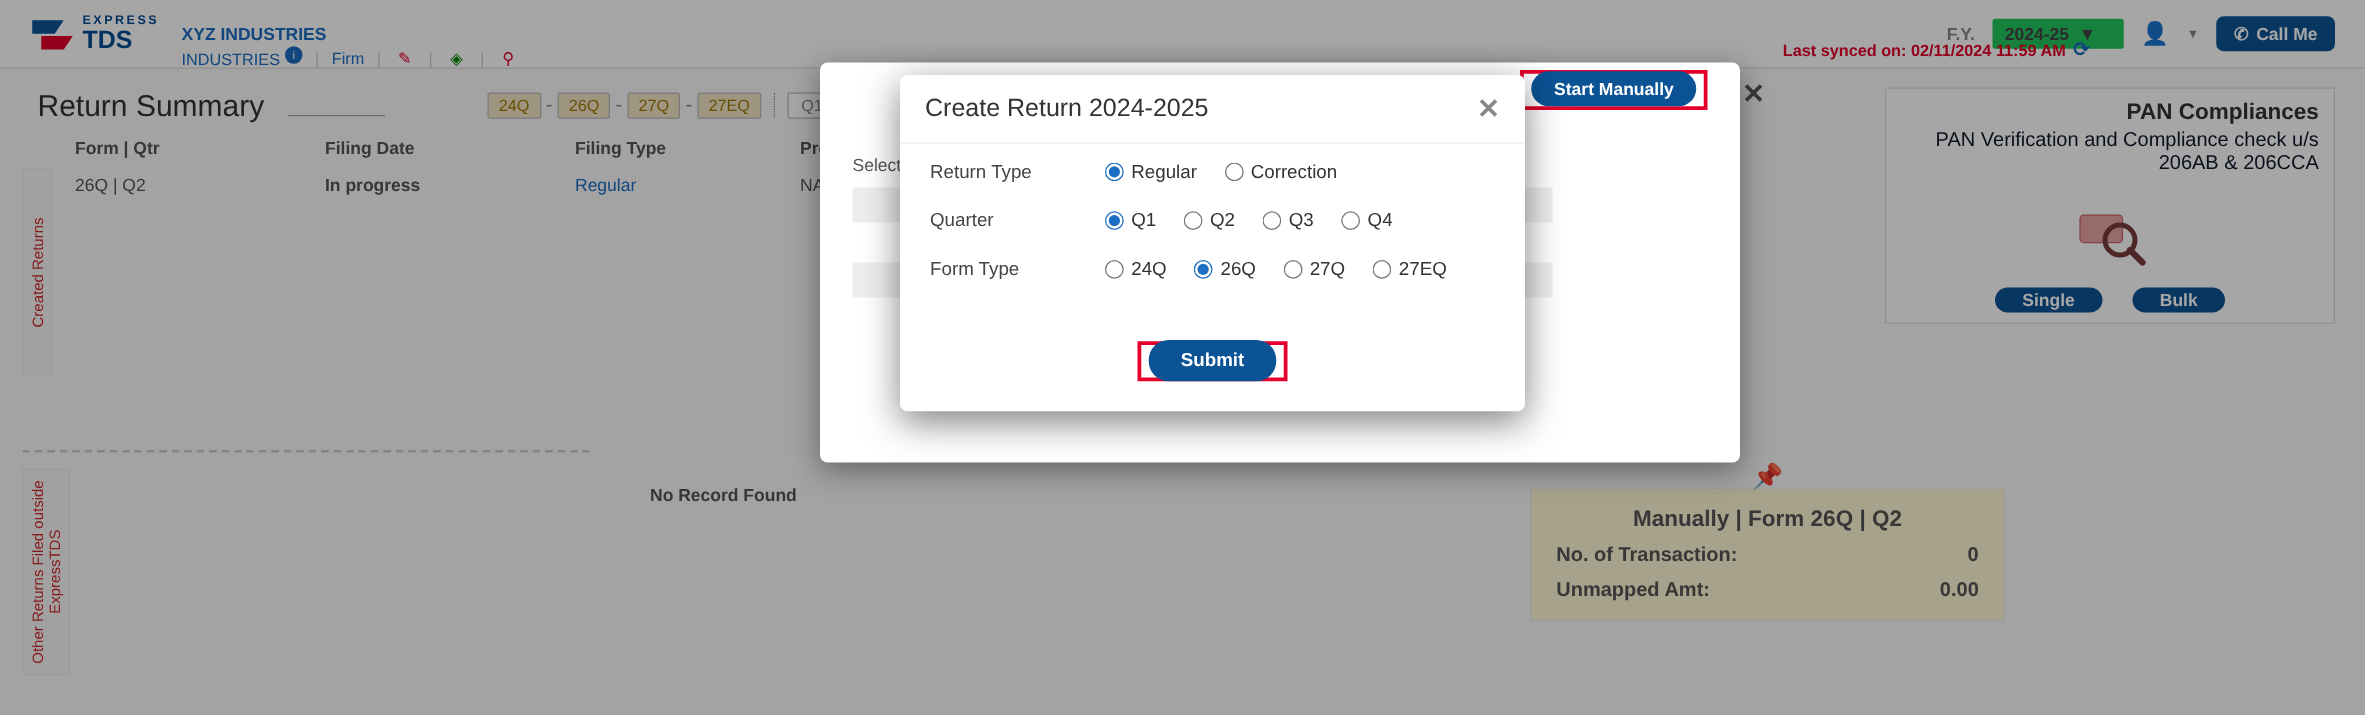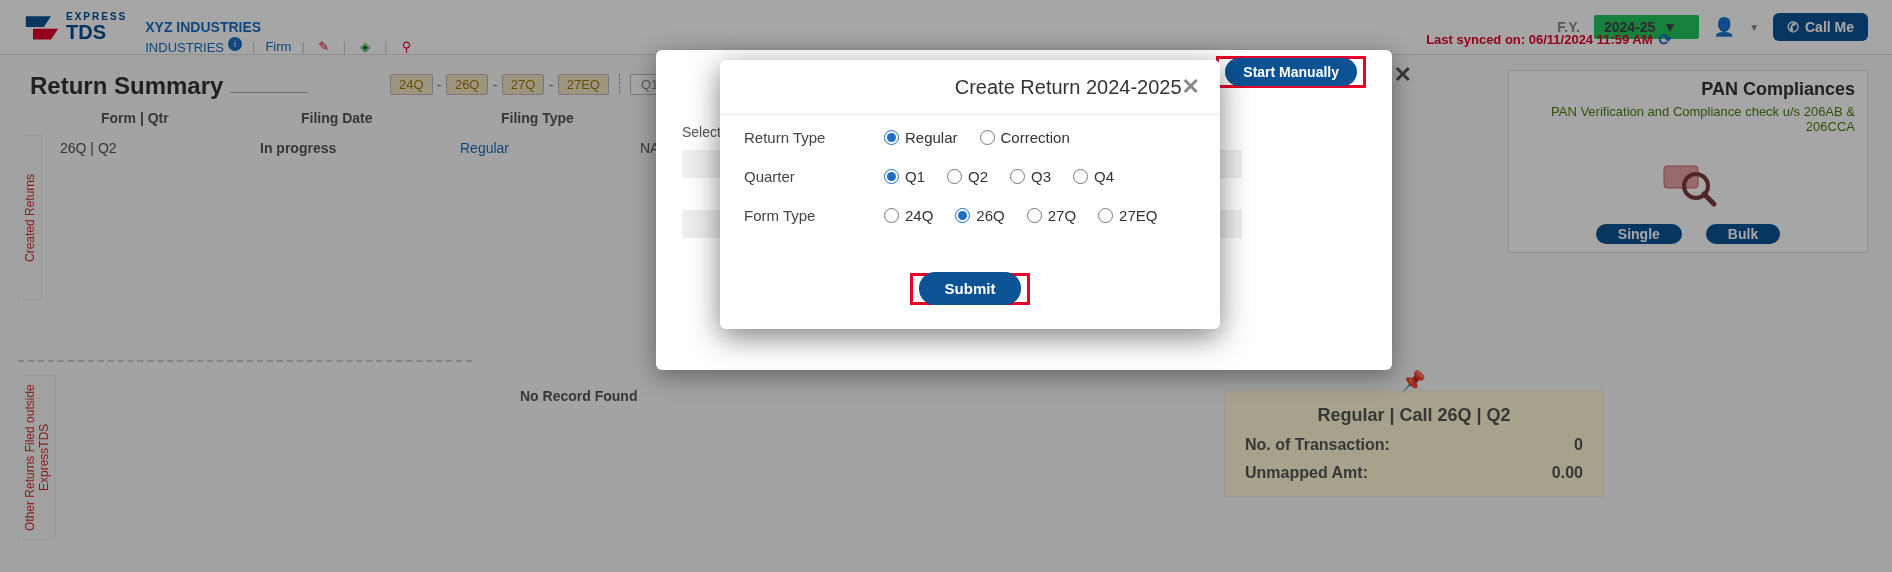--- a/index.html
+++ b/index.html
@@ -23,29 +23,29 @@
   .header-right { margin-left:auto; display:flex; align-items:center; gap:14px; }
   .fy-label { color:#888; font-weight:600; font-size:14px;}
   .fy-select { background:#22c55e; border:none; font-weight:700; font-size:14px; padding:4px 22px 4px 10px; color:#444; border-radius:2px; }
   .user-icon { font-size:18px; color:#888; }
   .caret-d { font-size:10px; color:#888; }
   .call-me { background:#0b5394; color:#fff; border-radius:6px; padding:6px 14px; font-weight:700; font-size:14px; display:flex; align-items:center; gap:6px; }
   .synced { position:absolute; top:30px; right:220px; color:#e4002b; font-size:13px; font-weight:600; display:flex; align-items:center; gap:6px;}
   .sync-icon { color:#1b6ec2; font-size:16px;}
 
   
-  .page-title { position:absolute; top:72px; left:30px; font-size:24px; font-weight:700; color:#333; }
+  .page-title { position:absolute; top:72px; left:30px; font-size:24px; font-weight:400; color:#333; }
   .title-line { position:absolute; top:92px; left:230px; width:78px; border-top:1px solid #aaa; }
   .tabs { position:absolute; top:74px; left:390px; display:flex; gap:4px; }
   .tab-pill { border:1px solid #bbb; background:#f5e6c8; color:#a07a00; font-size:13px; padding:2px 8px; border-radius:2px; cursor:pointer; display:inline-flex; align-items:center; gap:4px; }
   .tab-dash { color:#888; align-self:center; }
   .tab-vsep { border-left:1px dotted #888; margin:0 6px; height:20px; }
   .tab-q1 { border:1px solid #bbb; background:#fff; color:#888; font-size:13px; padding:2px 10px; border-radius:2px; }
 
-  .tbl-head { position:absolute; top:110px; left:60px; display:flex; gap:80px; font-size:14px; color:#555; font-weight:600;margin-left:41px; }
+  .tbl-head { position:absolute; top:110px; left:60px; display:flex; gap:80px; font-size:14px; color:#555; font-weight:600; }
   .tbl-head > div:nth-child(1){width:120px;}
   .tbl-head > div:nth-child(2){width:120px;}
   .tbl-head > div:nth-child(3){width:100px;}
   .tbl-head > div:nth-child(4){width:150px;}
   .tbl-row { position:absolute; top:140px; left:60px; display:flex; gap:80px; font-size:14px; color:#555; }
   .tbl-row > div:nth-child(1){width:120px;}
   .tbl-row > div:nth-child(2){width:120px; font-weight:600;}
   .tbl-row > div:nth-child(3){width:100px;}
   .tbl-row > div:nth-child(3) a{ color:#1b6ec2; text-decoration:none;}
   .tbl-row > div:nth-child(4){width:150px;}
@@ -60,21 +60,21 @@
   .q-grid { position:absolute; top:112px; left:1180px; width:340px; }
   .q-grid .q-head { display:flex; font-weight:600; color:#555; font-size:14px; margin-bottom:6px;}
   .q-grid .q-head > div { flex:1; text-align:center; }
   .q-grid .q-row { display:flex; }
   .q-grid .q-row > div { flex:1; text-align:center; padding:4px 0;}
   .q-grid .q-row a { color:#1b6ec2; text-decoration:none; font-size:14px;}
 
   
   .pan-panel { position:absolute; top:70px; right:24px; width:360px; border:1px solid #ddd; background:#fff; padding:8px 12px; text-align:right; }
   .pan-title { font-weight:600; font-size:18px; color:#333; }
-  .pan-desc { font-size:13px; color:#4d7c0f; margin-top:4px; }
+  .pan-desc { font-size:16px; color:#0f172a; margin-top:4px; }
   .pan-pic { margin:18px auto 12px; width:60px; height:60px; display:flex; align-items:center; justify-content:center;}
   .pan-pic svg { width:60px; height:60px; }
   .pan-btns { display:flex; justify-content:center; gap:24px; margin-top:4px; }
   .pill-btn { background:#0b5394; color:#fff; border-radius:16px; padding:2px 22px; font-size:14px; font-weight:600;}
 
   
   .ycard { position:absolute; top:390px; right:288px; width:380px; background:#fff9d6; border:1px solid #eee; padding:14px 20px; }
   .ycard .pin { position:absolute; top:-22px; left:50%; transform:translateX(-50%); font-size:20px; color:#e4002b;}
   .ycard .yc-title { text-align:center; font-weight:700; font-size:18px; color:#555; }
   .ycard .yc-row { display:flex; justify-content:space-between; margin-top:10px; font-size:16px; color:#555; font-weight:600;}
@@ -83,21 +83,21 @@
   .modal2 { position:absolute; top:50px; left:656px; width:736px; height:320px; background:#fff; border-radius:6px; box-shadow:0 6px 24px rgba(0,0,0,0.4); z-index:8; }
   .modal2 .m2-close { position:absolute; top:12px; right:-20px; font-size:22px; color:#333; font-weight:700; cursor:pointer;}
   .start-btn-wrap { position:absolute; top:6px; right:26px; border:3px solid #e4002b; padding:4px 6px; }
   .start-btn { background:#0b5394; color:#fff; border-radius:16px; padding:6px 18px; font-weight:700; font-size:14px; }
   .m2-label { position:absolute; top:74px; left:26px; font-size:14px; color:#555; }
   .m2-input { position:absolute; top:100px; left:26px; width:560px; height:28px; background:#eee; border:none; }
   .m2-input2 { position:absolute; top:160px; left:26px; width:560px; height:28px; background:#eee; border:none; }
 
   
   .modal1 { position:absolute; top:60px; left:720px; width:500px; background:#fff; border-radius:6px; box-shadow:0 8px 30px rgba(0,0,0,0.5); z-index:10; padding-bottom:18px; }
-  .m1-head { display:flex; align-items:center; justify-content:flex-end; padding:14px 20px; border-bottom:1px solid #eee;}
+  .m1-head { display:flex; align-items:center; justify-content:space-between; padding:14px 20px; border-bottom:1px solid #eee;}
   .m1-title { font-size:20px; font-weight:500; color:#333; }
   .m1-close { font-size:22px; color:#888; cursor:pointer; font-weight:700;}
   .m1-body { padding:14px 24px 6px; }
   .m1-row { display:flex; align-items:center; margin-bottom:22px; }
   .m1-row .lab { width:140px; font-size:15px; color:#444; }
   .radio-group { display:flex; gap:22px; flex-wrap:wrap; }
   .radio-opt { display:flex; align-items:center; gap:6px; font-size:15px; color:#333; }
   .radio-opt input { accent-color:#1b6ec2; width:15px; height:15px;}
   .submit-wrap { text-align:center; margin-top:6px;}
   .submit-wrap .box { display:inline-block; border:3px solid #e4002b; padding:4px 6px;margin-top:27px; }
@@ -141,21 +141,21 @@
     <span class="fy-select"><span>2024-25</span>&nbsp;&nbsp;▼</span>
     <span class="user-icon">👤</span>
     <span class="caret-d">▼</span>
     <span class="call-me">
       <span>✆</span>
       <span>Call Me</span>
     </span>
   </div>
 </div>
 <div class="synced">
-  <span>Last synced on: 06/11/2024 11:59 AM</span>
+  <span>Last synced on: 02/11/2024 11:59 AM</span>
   <span class="sync-icon">⟳</span>
 </div>
 
 <div class="page-title">Return Summary</div>
 <div class="title-line"></div>
 <div class="tabs">
   <span class="tab-pill">24Q</span>
     <span class="tab-dash">-</span>
   <span class="tab-pill">26Q</span>
     <span class="tab-dash">-</span>
@@ -212,21 +212,21 @@
       </svg>
   </div>
   <div class="pan-btns">
     <span class="pill-btn">Single</span>
     <span class="pill-btn">Bulk</span>
   </div>
 </div>
 
 <div class="ycard">
   <span class="pin">📌</span>
-  <div class="yc-title">Regular | Call 26Q | Q2</div>
+  <div class="yc-title">Manually | Form 26Q | Q2</div>
   <div class="yc-row">
     <span>No. of Transaction:</span>
     <span>0</span>
   </div>
   <div class="yc-row">
     <span>Unmapped Amt:</span>
     <span>0.00</span>
   </div>
 </div>
 

